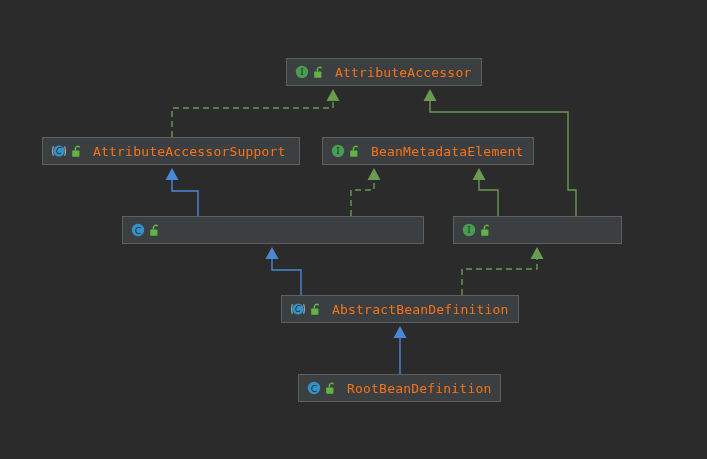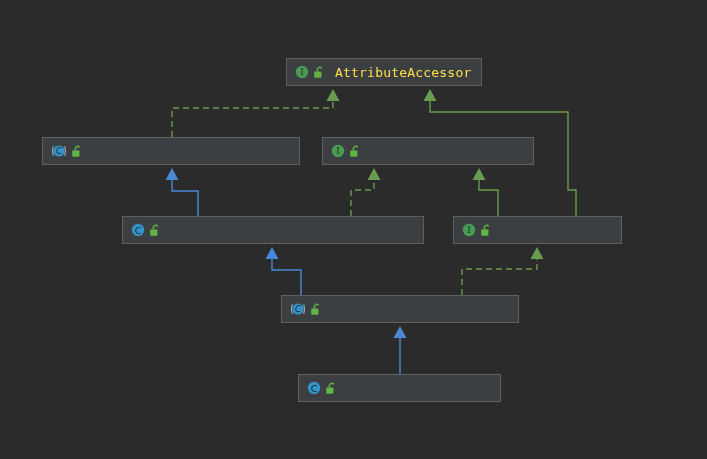--- a/index.html
+++ b/index.html
@@ -27,21 +27,21 @@
     box-sizing: border-box;
     background: #3c3f41;
     border: 1px solid #5e6060;
     height: 28px;
     display: flex;
     align-items: center;
     padding: 0 11px 0 8px;
     white-space: nowrap;
   }
   .node-label {
-    color: #fde047;
+    color: #f97316;
     font-size: 13px;
     letter-spacing: 0.2px;
     margin-left: 10px;
   }
   .icon-group {
     display: inline-flex;
     align-items: center;
     gap: 4px;
   }
   .ic {
@@ -90,32 +90,34 @@
             <circle cx="8" cy="7" r="5.6" fill="#3592c4"></circle>
             <text x="8" y="10.4" text-anchor="middle" font-size="8.6" font-family="DejaVu Sans, sans-serif" font-style="italic" fill="#15283c">C</text>
             <path d="M2.4 2.3 Q0.6 7 2.4 11.7" stroke="#9aa7b0" stroke-width="1.2" fill="none"></path>
             <path d="M13.6 2.3 Q15.4 7 13.6 11.7" stroke="#9aa7b0" stroke-width="1.2" fill="none"></path>
           </svg></span>
         <span class="ic"><svg width="12" height="13" viewBox="0 0 12 13">
             <path d="M4.4 5.6 V3.4 a2.3 2.3 0 0 1 4.2 -1.1" stroke="#62b543" stroke-width="1.5" fill="none"></path>
             <rect x="1.2" y="5.4" width="7.2" height="6.4" rx="0.8" fill="#62b543"></rect>
           </svg></span>
       </span>
+      <span class="node-label">AttributeAccessorSupport</span>
     </div>
     <div class="node" style="left: 322px; top: 137px; width: 212px;">
       <span class="icon-group">
         <span class="ic"><svg width="14" height="14" viewBox="0 0 14 14">
             <circle cx="7" cy="7" r="6.2" fill="#499c54"></circle>
             <text x="7" y="10.4" text-anchor="middle" font-size="9" font-family="DejaVu Serif, serif" fill="#1e2d1a">I</text>
           </svg></span>
         <span class="ic"><svg width="12" height="13" viewBox="0 0 12 13">
             <path d="M4.4 5.6 V3.4 a2.3 2.3 0 0 1 4.2 -1.1" stroke="#62b543" stroke-width="1.5" fill="none"></path>
             <rect x="1.2" y="5.4" width="7.2" height="6.4" rx="0.8" fill="#62b543"></rect>
           </svg></span>
       </span>
+      <span class="node-label">BeanMetadataElement</span>
     </div>
     <div class="node" style="left: 122px; top: 216px; width: 302px;">
       <span class="icon-group">
         <span class="ic"><svg width="14" height="14" viewBox="0 0 14 14">
             <circle cx="7" cy="7" r="6.2" fill="#3592c4"></circle>
             <text x="7" y="10.6" text-anchor="middle" font-size="9.5" font-family="DejaVu Sans, sans-serif" fill="#15283c">C</text>
           </svg></span>
         <span class="ic"><svg width="12" height="13" viewBox="0 0 12 13">
             <path d="M4.4 5.6 V3.4 a2.3 2.3 0 0 1 4.2 -1.1" stroke="#62b543" stroke-width="1.5" fill="none"></path>
             <rect x="1.2" y="5.4" width="7.2" height="6.4" rx="0.8" fill="#62b543"></rect>
@@ -140,26 +142,28 @@
             <circle cx="8" cy="7" r="5.6" fill="#3592c4"></circle>
             <text x="8" y="10.4" text-anchor="middle" font-size="8.6" font-family="DejaVu Sans, sans-serif" font-style="italic" fill="#15283c">C</text>
             <path d="M2.4 2.3 Q0.6 7 2.4 11.7" stroke="#9aa7b0" stroke-width="1.2" fill="none"></path>
             <path d="M13.6 2.3 Q15.4 7 13.6 11.7" stroke="#9aa7b0" stroke-width="1.2" fill="none"></path>
           </svg></span>
         <span class="ic"><svg width="12" height="13" viewBox="0 0 12 13">
             <path d="M4.4 5.6 V3.4 a2.3 2.3 0 0 1 4.2 -1.1" stroke="#62b543" stroke-width="1.5" fill="none"></path>
             <rect x="1.2" y="5.4" width="7.2" height="6.4" rx="0.8" fill="#62b543"></rect>
           </svg></span>
       </span>
+      <span class="node-label">AbstractBeanDefinition</span>
     </div>
     <div class="node" style="left: 298px; top: 374px; width: 203px;">
       <span class="icon-group">
         <span class="ic"><svg width="14" height="14" viewBox="0 0 14 14">
             <circle cx="7" cy="7" r="6.2" fill="#3592c4"></circle>
             <text x="7" y="10.6" text-anchor="middle" font-size="9.5" font-family="DejaVu Sans, sans-serif" fill="#15283c">C</text>
           </svg></span>
         <span class="ic"><svg width="12" height="13" viewBox="0 0 12 13">
             <path d="M4.4 5.6 V3.4 a2.3 2.3 0 0 1 4.2 -1.1" stroke="#62b543" stroke-width="1.5" fill="none"></path>
             <rect x="1.2" y="5.4" width="7.2" height="6.4" rx="0.8" fill="#62b543"></rect>
           </svg></span>
       </span>
+      <span class="node-label">RootBeanDefinition</span>
     </div>
   </div>
 
 </body></html>

